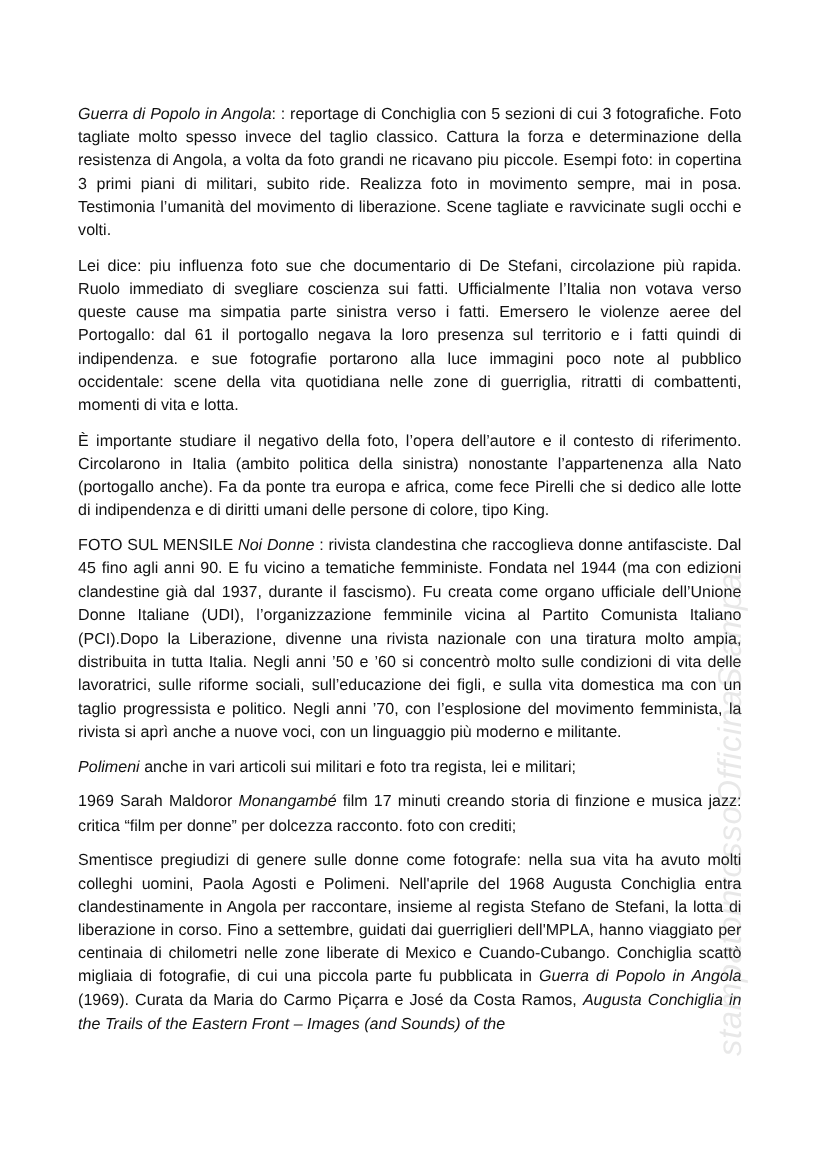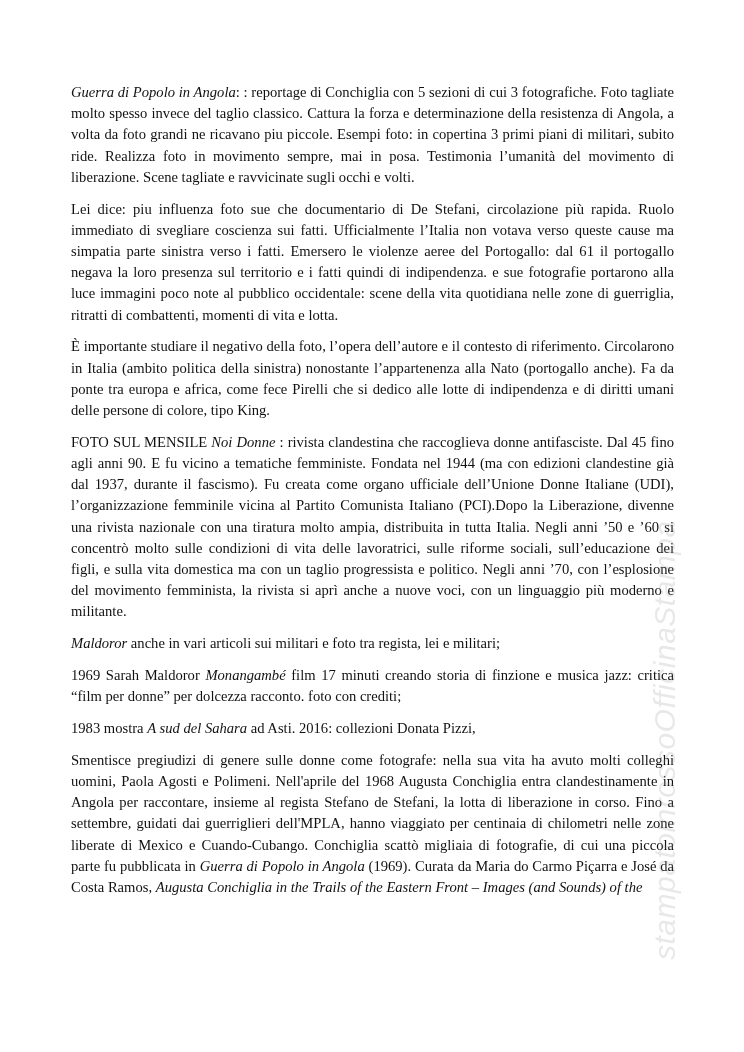--- a/index.html
+++ b/index.html
@@ -1,22 +1,22 @@
 <!DOCTYPE html>
 <html><head>
   <meta charset="utf-8">
   <style>
     html, body { margin: 0; padding: 0; background: #ffffff; }
     body { width: 744px; height: 1052px; position: relative; overflow: hidden; }
     .page {
       position: absolute; left: 0; top: 0; width: 744px; height: 1052px; background: #fff;
     }
     .content {
-      position: absolute; left: 71px; top: 82px; width: 603px;
-      font-family: Liberation Serif, serif;
+      position: absolute; left: 71px; top: 94px; width: 603px;
+      font-family: Liberation Sans, sans-serif;
       font-size: 14.6px; line-height: 21.2px; color: #111;
       text-align: justify;
     }
     .content p { margin: 0 0 10.6px 0; }
     .content em { font-style: italic; }
     .watermark {
       position: absolute; left: 648px; top: 960px;
       transform-origin: 0 0; transform: rotate(-90deg);
       font-family: "Liberation Sans", "DejaVu Sans", sans-serif;
       font-size: 30px; font-style: italic; color: rgba(150,150,150,0.22);
@@ -31,24 +31,23 @@
   <div class="content">
     <p><em>Guerra di Popolo in Angola</em><span>: : reportage di Conchiglia con 5 sezioni di cui 3 fotografiche. Foto tagliate molto spesso invece del taglio classico. Cattura la forza e determinazione della resistenza di Angola, a volta da foto grandi ne ricavano piu piccole. Esempi foto: in copertina 3 primi piani di militari, subito ride. Realizza foto in movimento sempre, mai in posa. Testimonia l’umanità del movimento di liberazione. Scene tagliate e ravvicinate sugli occhi e volti.</span></p>
 
 
     <p>Lei dice: piu influenza foto sue che documentario di De Stefani, circolazione più rapida. Ruolo immediato di svegliare coscienza sui fatti. Ufficialmente l’Italia non votava verso queste cause ma simpatia parte sinistra verso i fatti. Emersero le violenze aeree del Portogallo: dal 61 il portogallo negava la loro presenza sul territorio e i fatti quindi di indipendenza. e sue fotografie portarono alla luce immagini poco note al pubblico occidentale: scene della vita quotidiana nelle zone di guerriglia, ritratti di combattenti, momenti di vita e lotta.</p>
 
     <p>È importante studiare il negativo della foto, l’opera dell’autore e il contesto di riferimento. Circolarono in Italia (ambito politica della sinistra) nonostante l’appartenenza alla Nato (portogallo anche). Fa da ponte tra europa e africa, come fece Pirelli che si dedico alle lotte di indipendenza e di diritti umani delle persone di colore, tipo King.</p>
 
     <p><span>FOTO SUL MENSILE </span><em>Noi Donne</em><span> : rivista clandestina che raccoglieva donne antifasciste. Dal 45 fino agli anni 90. E fu vicino a tematiche femministe. Fondata nel 1944 (ma con edizioni clandestine già dal 1937, durante il fascismo). Fu creata come organo ufficiale dell’Unione Donne Italiane (UDI), l’organizzazione femminile vicina al Partito Comunista Italiano (PCI).Dopo la Liberazione, divenne una rivista nazionale con una tiratura molto ampia, distribuita in tutta Italia. Negli anni ’50 e ’60 si concentrò molto sulle condizioni di vita delle lavoratrici, sulle riforme sociali, sull’educazione dei figli, e sulla vita domestica ma con un taglio progressista e politico. Negli anni ’70, con l’esplosione del movimento femminista, la rivista si aprì anche a nuove voci, con un linguaggio più moderno e militante.</span></p>
 
-    <p><em>Maldoror</em><span> anche in vari articoli sui militari e foto tra regista, lei e militari;</span></p>
+    <p><em>Polimeni</em><span> anche in vari articoli sui militari e foto tra regista, lei e militari;</span></p>
 
     <p><span>1969 Sarah Maldoror </span><em>Monangambé</em><span> film 17 minuti creando storia di finzione e musica jazz: critica “film per donne” per dolcezza racconto. foto con crediti;</span></p>
 
-    <p><span>1983 mostra </span><em>A sud del Sahara</em><span> ad Asti. 2016: collezioni Donata Pizzi,</span></p>
 
 
     <p><span>Smentisce pregiudizi di genere sulle donne come fotografe: nella sua vita ha avuto molti colleghi uomini, Paola Agosti e Polimeni. Nell'aprile del 1968 Augusta Conchiglia entra clandestinamente in Angola per raccontare, insieme al regista Stefano de Stefani, la lotta di liberazione in corso. Fino a settembre, guidati dai guerriglieri dell'MPLA, hanno viaggiato per centinaia di chilometri nelle zone liberate di Mexico e Cuando-Cubango. Conchiglia scattò migliaia di fotografie, di cui una piccola parte fu pubblicata in </span><em>Guerra di Popolo in Angola</em><span> (1969). Curata da Maria do Carmo Piçarra e José da Costa Ramos, </span><em>Augusta Conchiglia in the Trails of the Eastern Front – Images (and Sounds) of the</em></p>
   </div>
 
   <div class="watermark">stampatoinrossoOfficinaStampa</div>
 </div>
 
 </body></html>

